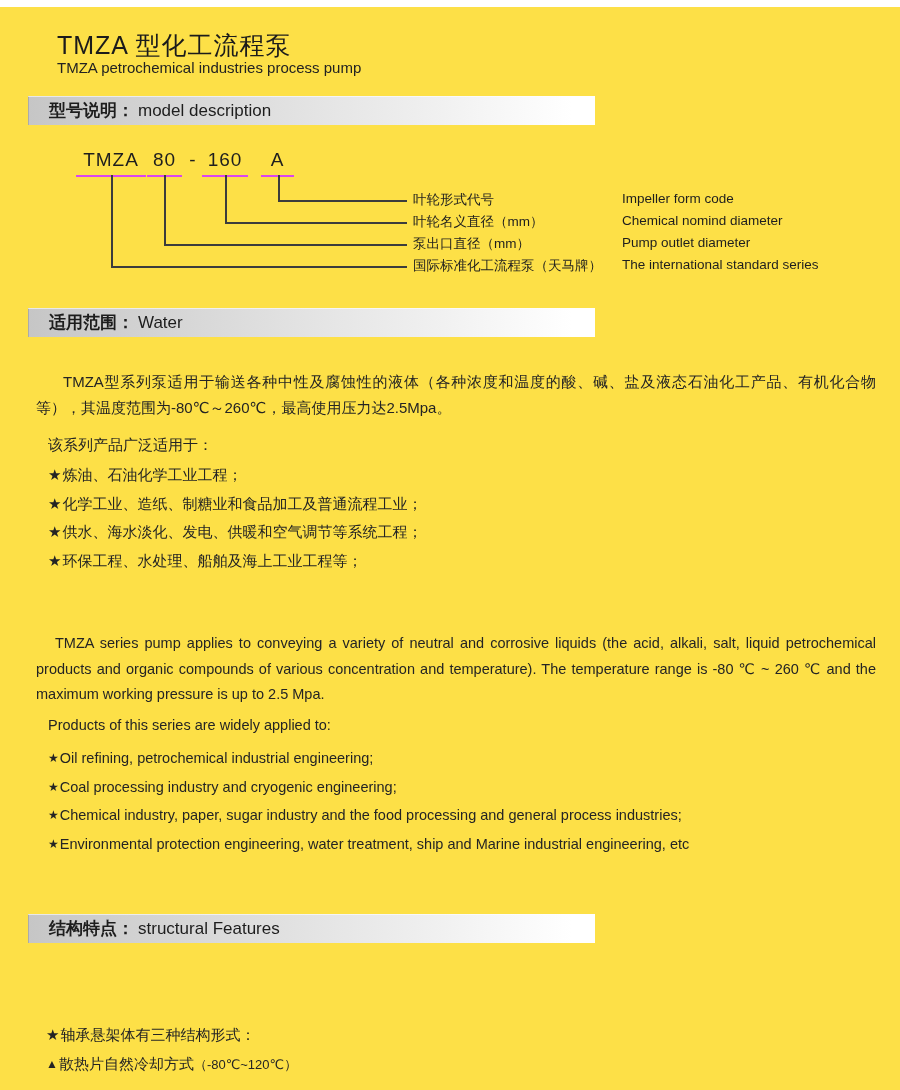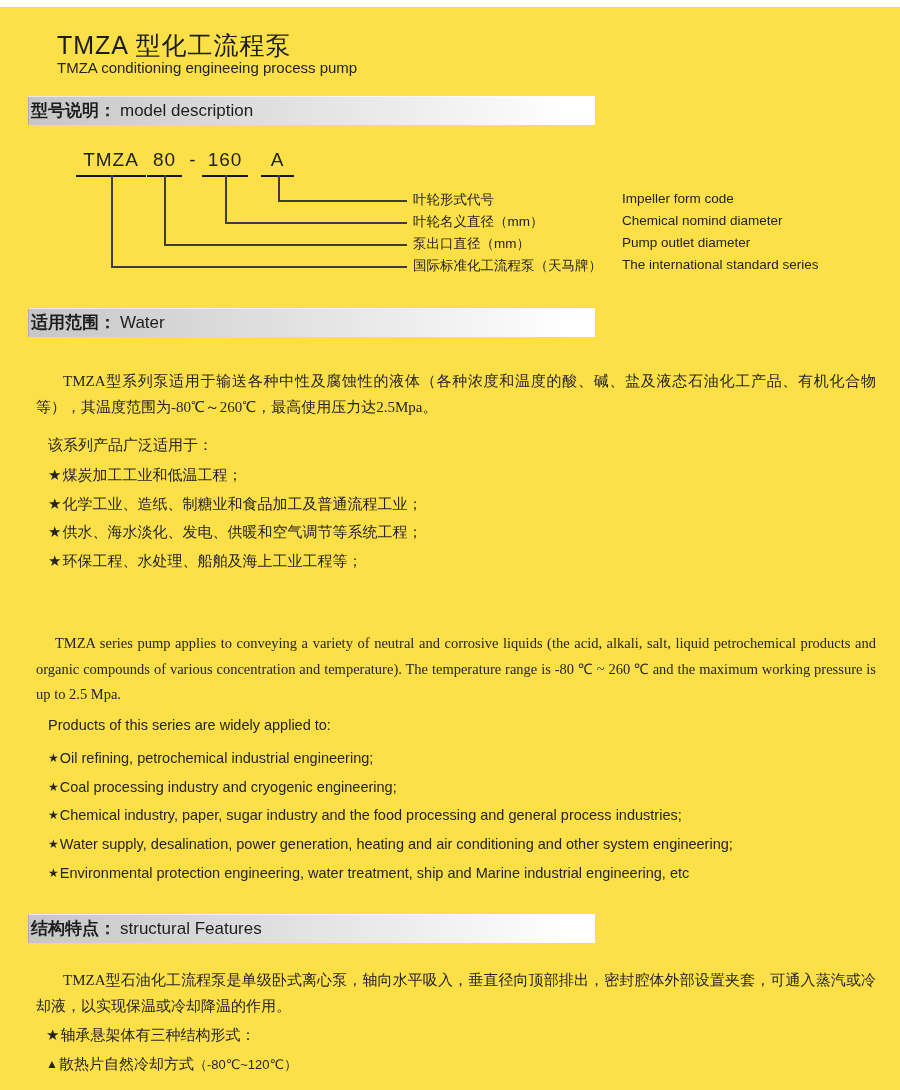--- a/index.html
+++ b/index.html
@@ -7,47 +7,47 @@
   .page{position:relative;width:900px;height:1090px;background:#fde047;overflow:hidden;margin-top:7px;}
 
   
   .title-zh{position:absolute;left:57px;top:22px;font-size:25px;letter-spacing:1px;color:#1b1b1b;}
   .title-en{position:absolute;left:57px;top:52px;font-size:15px;color:#222;}
 
   
   .bar{position:absolute;left:28px;width:567px;height:29px;line-height:29px;
        background:linear-gradient(90deg,#c6c6c6 0%,#d8d8d8 30%,#efefef 70%,#ffffff 96%);
        box-shadow:inset 0 1px 0 rgba(255,255,255,.6), inset 1px 0 0 rgba(120,120,120,.35);
-       padding-left:3px;box-sizing:border-box;white-space:nowrap;}
+       padding-left:21px;box-sizing:border-box;white-space:nowrap;}
   .bar .zh{font-weight:700;font-size:17px;color:#1d1d1d;}
   .bar .en{font-weight:400;font-size:17px;color:#1d1d1d;margin-left:4px;}
   .bar1{top:89px;} .bar2{top:301px;} .bar3{top:907px;}
 
   
   .code-part{position:absolute;top:142px;height:26px;text-align:center;
-             font-size:19px;color:#1e1e1e;border-bottom:2px solid #0f172a;letter-spacing:1px;}
+             font-size:19px;color:#1e1e1e;border-bottom:2px solid #d946ef;letter-spacing:1px;}
   .code-series{left:76px;width:70px;}
   .code-outlet{left:147px;width:35px;}
   .code-dash{left:187px;width:12px;border-bottom:none;}
   .code-diameter{left:202px;width:46px;}
   .code-form{left:261px;width:33px;}
 
   .conn{position:absolute;border-left:2px solid #3c3c3c;border-bottom:2px solid #3c3c3c;}
   .conn1{left:278px;top:168px;width:127px;height:25px;}
   .conn2{left:225px;top:168px;width:180px;height:47px;}
   .conn3{left:164px;top:168px;width:241px;height:69px;}
   .conn4{left:111px;top:168px;width:294px;height:91px;}
 
   .dlabel{position:absolute;font-size:13.5px;color:#1e1e1e;white-space:nowrap;}
   .dlabel.zh{left:413px;}
   .dlabel.en{left:622px;}
   .drow1{top:184px;} .drow2{top:206px;} .drow3{top:228px;} .drow4{top:250px;}
 
   
-  .para{position:absolute;left:36px;width:840px;text-align:justify;color:#242424;font-family:Liberation Serif, serif;}
+  .para{position:absolute;left:36px;width:840px;text-align:justify;color:#242424;}
   .para.zh{font-size:15px;line-height:25.5px;text-indent:27px;}
   .para.en{font-size:14.5px;line-height:25.5px;text-indent:19px;}
   .para-scopes-zh{top:362px;}
   .para-scopes-en{top:624px;}
   .para-features{top:961px;text-indent:20px;}
 
   .line{position:absolute;white-space:nowrap;color:#242424;}
   .intro-zh{left:48px;top:429px;font-size:15px;}
   .intro-en{left:48px;top:710px;font-size:14.5px;text-align:center;}
 
@@ -64,21 +64,21 @@
   .feat-tri{left:46px;top:1048px;}
   .tri{display:inline-block;font-size:12px;vertical-align:1px;margin-right:1px;}
   .temp-small{font-size:13px;}
 </style>
 </head>
 <body>
 
 <div class="page">
 
   <div class="title-zh">TMZA 型化工流程泵</div>
-  <div class="title-en">TMZA conditioning engineeing process pump</div>
+  <div class="title-en">TMZA petrochemical industries process pump</div>
 
   <div class="bar bar1">
     <span class="zh">型号说明：</span><span class="en">model description</span>
   </div>
 
   <div class="code-part code-series">TMZA</div>
   <div class="code-part code-outlet">80</div>
   <div class="code-part code-dash">-</div>
   <div class="code-part code-diameter">160</div>
   <div class="code-part code-form">A</div>
@@ -99,43 +99,41 @@
 
   <div class="bar bar2">
     <span class="zh">适用范围：</span><span class="en">Water</span>
   </div>
 
   <div class="para zh para-scopes-zh">TMZA型系列泵适用于输送各种中性及腐蚀性的液体（各种浓度和温度的酸、碱、盐及液态石油化工产品、有机化合物等），其温度范围为-80℃～260℃，最高使用压力达2.5Mpa。</div>
 
   <div class="line intro-zh">该系列产品广泛适用于：</div>
 
   <ul class="plain list-zh">
-    <li><span class="star">★</span><span>煤炭加工工业和低温工程；</span></li>
+    <li><span class="star">★</span><span>炼油、石油化学工业工程；</span></li>
     <li><span class="star">★</span><span>化学工业、造纸、制糖业和食品加工及普通流程工业；</span></li>
     <li><span class="star">★</span><span>供水、海水淡化、发电、供暖和空气调节等系统工程；</span></li>
     <li><span class="star">★</span><span>环保工程、水处理、船舶及海上工业工程等；</span></li>
   </ul>
 
   <div class="para en para-scopes-en">TMZA series pump applies to conveying a variety of neutral and corrosive liquids (the acid, alkali, salt, liquid petrochemical products and organic compounds of various concentration and temperature). The temperature range is -80 ℃ ~ 260 ℃ and the maximum working pressure is up to 2.5 Mpa.</div>
 
   <div class="line intro-en">Products of this series are widely applied to:</div>
 
   <ul class="plain list-en">
     <li><span class="star">★</span><span>Oil refining, petrochemical industrial engineering;</span></li>
     <li><span class="star">★</span><span>Coal processing industry and cryogenic engineering;</span></li>
     <li><span class="star">★</span><span>Chemical industry, paper, sugar industry and the food processing and general process industries;</span></li>
-    <li><span class="star">★</span><span>Water supply, desalination, power generation, heating and air conditioning and other system engineering;</span></li>
     <li><span class="star">★</span><span>Environmental protection engineering, water treatment, ship and Marine industrial engineering, etc</span></li>
   </ul>
 
   <div class="bar bar3">
     <span class="zh">结构特点：</span><span class="en">structural Features</span>
   </div>
 
-  <div class="para zh para-features">TMZA型石油化工流程泵是单级卧式离心泵，轴向水平吸入，垂直径向顶部排出，密封腔体外部设置夹套，可通入蒸汽或冷却液，以实现保温或冷却降温的作用。</div>
 
   <div class="line feat-line feat-star">
     <span class="star">★</span><span>轴承悬架体有三种结构形式：</span>
   </div>
 
   <div class="line feat-line feat-tri">
     <span class="tri">▲</span><span>散热片自然冷却方式</span><span class="temp-small">（-80℃~120℃）</span>
   </div>
 
 </div>

